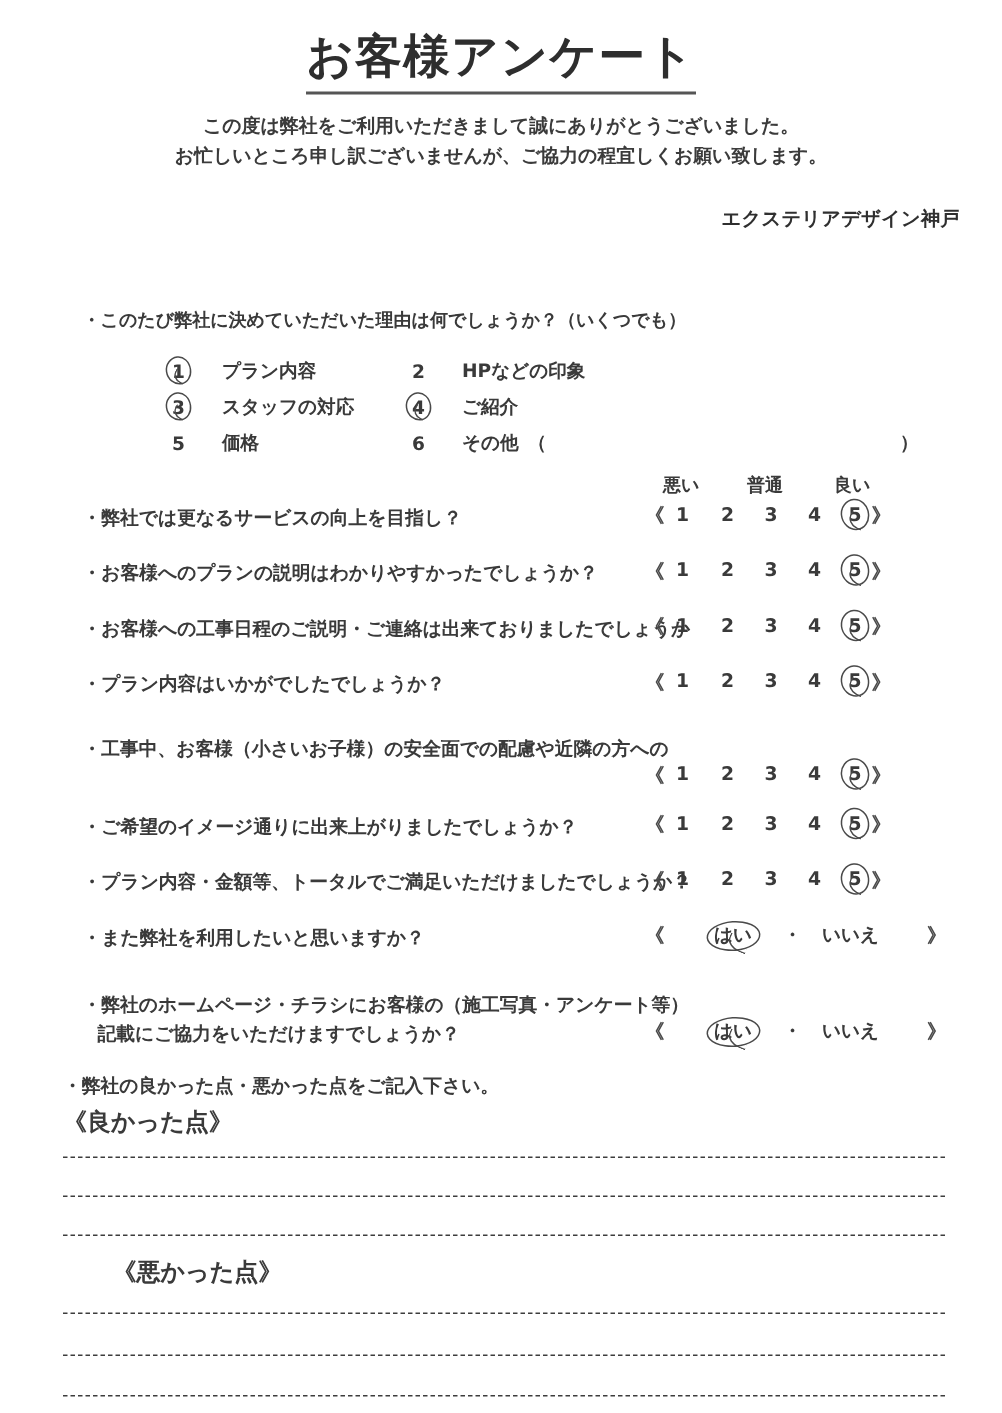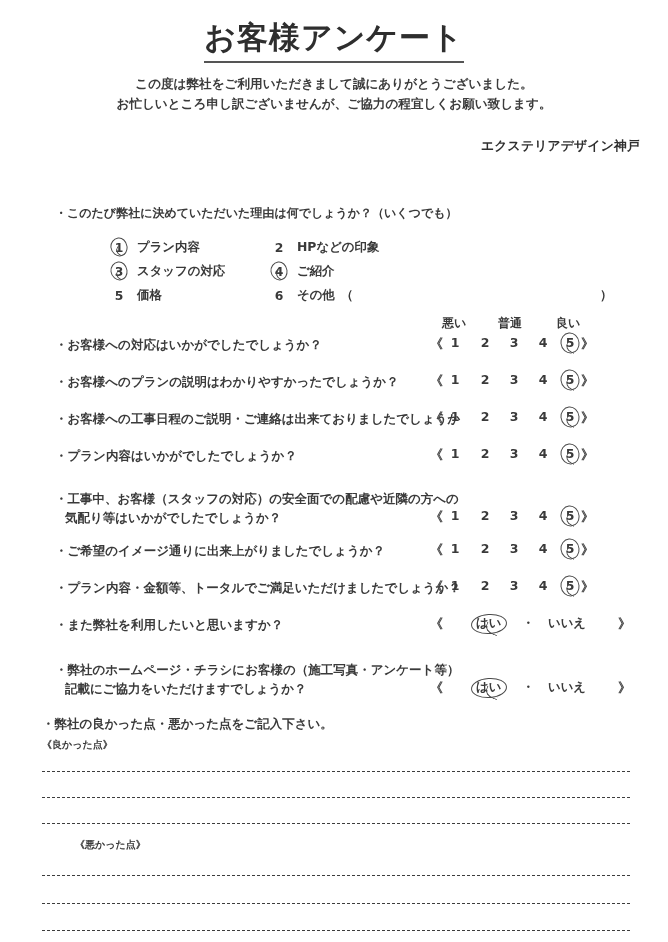--- a/index.html
+++ b/index.html
@@ -97,21 +97,21 @@
   }
   .opt.col1 { width: 160px; }
   .opt.col2 { width: 360px; }
   .opt-num {
     display: inline-block;
     width: 22px;
     text-align: center;
     position: relative;
     font-size: 12.4px;
   }
-  .opt-label { margin-left: 7px; }
+  .opt-label { margin-left: 18px; }
 
   
   .circled::after {
     content: "";
     position: absolute;
     left: 50%;
     top: 50%;
     width: 15px;
     height: 17px;
     transform: translate(-50%, -50%) rotate(-8deg);
@@ -287,21 +287,21 @@
     position: absolute;
     top: 716px;
     left: 42px;
     font-size: 12.5px;
     font-weight: bold;
     white-space: nowrap;
   }
   .free-head {
     position: absolute;
     left: 42px;
-    font-size: 10px;
+    font-size: 16px;
     font-weight: bold;
     white-space: nowrap;
   }
   .head-good { top: 738px; }
   .head-bad  { top: 838px; margin-left: 33px; }
 
   .dline {
     position: absolute;
     left: 42px;
     width: 588px;
@@ -361,21 +361,21 @@
     </div>
   </div>
 
   <div class="scale-head">
     <span class="sh-bad">悪い</span>
     <span class="sh-mid">普通</span>
     <span class="sh-good">良い</span>
   </div>
 
   <div class="q-row" style="top:335px">
-    <div class="q-text">・お客様への対応はいかがでしたでしょうか？</div>
+    <div class="q-text">・弊社では更なるサービスの向上を目指し？</div>
     <div class="scale">
       <span class="brk brk-l">《</span>
       <span class="num n1">1</span>
       <span class="num n2">2</span>
       <span class="num n3">3</span>
       <span class="num n4">4</span>
       <span class="num n5 num5-circled">5</span>
       <span class="brk brk-r">》</span>
     </div>
   </div>
@@ -414,22 +414,21 @@
       <span class="num n2">2</span>
       <span class="num n3">3</span>
       <span class="num n4">4</span>
       <span class="num n5 num5-circled">5</span>
       <span class="brk brk-r">》</span>
     </div>
   </div>
 
   <div class="q-row" style="top:489px">
     <div class="q-text">
-      <span>・工事中、お客様（スタッフの対応）の安全面での配慮や近隣の方への</span>
-      <span class="l2">気配り等はいかがでしたでしょうか？</span>
+      <span>・工事中、お客様（小さいお子様）の安全面での配慮や近隣の方への</span>
     </div>
     <div class="scale" style="top:19px">
       <span class="brk brk-l">《</span>
       <span class="num n1">1</span>
       <span class="num n2">2</span>
       <span class="num n3">3</span>
       <span class="num n4">4</span>
       <span class="num n5 num5-circled">5</span>
       <span class="brk brk-r">》</span>
     </div>

